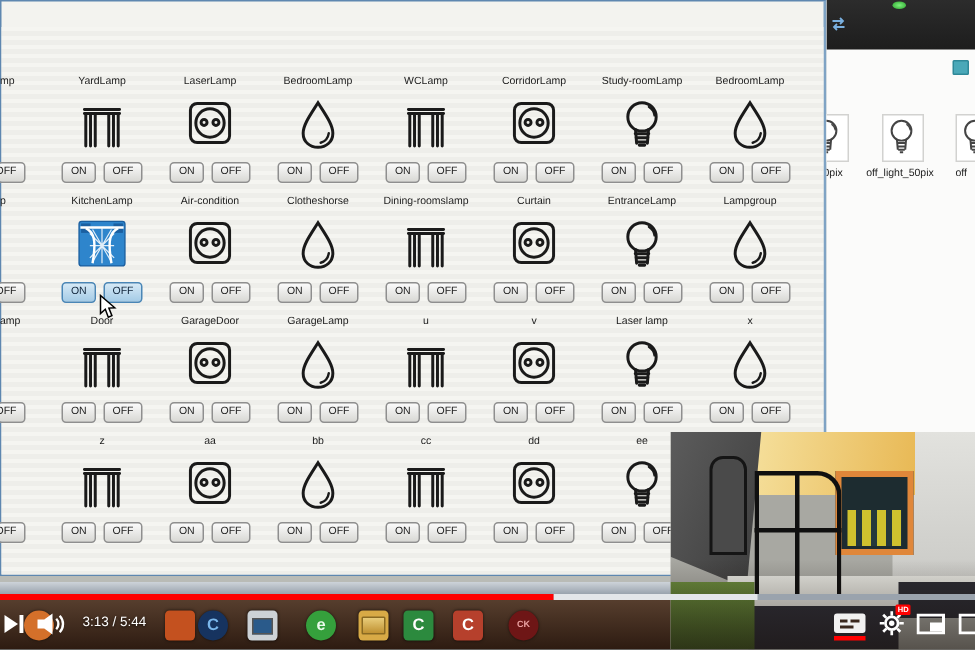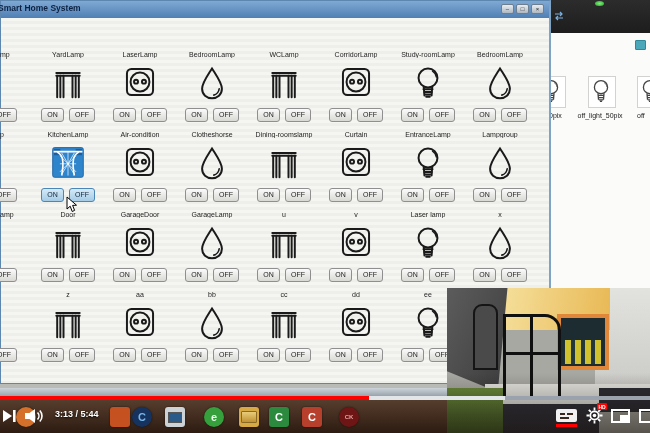--- a/index.html
+++ b/index.html
@@ -60,47 +60,39 @@
   .tb-sq{border-radius:3px;}
 
   
   #camera-inset{position:absolute;left:447px;top:288px;width:203px;height:145px;overflow:hidden;
     background:#a8a8a2;z-index:20;}
 
   
   #yt-progress{position:absolute;left:0;top:396px;height:4px;width:650px;z-index:30;}
   .seg{position:absolute;top:0;height:4px;}
   #yt-controls{position:absolute;left:0;top:403px;width:650px;height:26px;z-index:31;color:#fff;}
-  #yt-time{position:absolute;left:55px;top:6px;font-size:9px;font-weight:bold;color:#fff;
+  #yt-time{position:absolute;left:55px;top:6px;font-size:9px;font-weight:normal;color:#fff;
     text-shadow:0 1px 2px rgba(0,0,0,.8);white-space:nowrap;}
   #yt-cc{position:absolute;left:556px;top:6px;width:21px;height:13px;background:#f1f1f1;border-radius:2px;}
   #yt-cc .l1{position:absolute;left:4px;top:4px;width:5px;height:2px;background:#3a281e;}
   #yt-cc .l2{position:absolute;left:11px;top:4px;width:6px;height:2px;background:#3a281e;}
   #yt-cc .l3{position:absolute;left:4px;top:8px;width:9px;height:2px;background:#3a281e;}
   #yt-cc-underline{position:absolute;left:556px;top:21px;width:21px;height:2.5px;background:#f00;}
   #yt-settings{position:absolute;left:586px;top:4px;width:17px;height:17px;}
   #hd-badge{position:absolute;left:597px;top:0px;background:#f00;color:#fff;font-size:5px;font-weight:bold;
     padding:0.5px 1.5px;border-radius:1px;line-height:6px;}
   #yt-miniplayer{position:absolute;left:611px;top:6px;}
   #yt-theater{position:absolute;left:639px;top:6px;}
 </style>
 </head>
 <body>
 
 <div id="screen">
 
   <div id="shs-window">
-    <div id="shs-titlebar">
-      <span id="shs-title">Smart Home System</span>
-      <span id="shs-winbtns">
-        <span class="winbtn">–</span>
-        <span class="winbtn">□</span>
-        <span class="winbtn">×</span>
-      </span>
-    </div>
     <div id="shs-client"></div>
   </div>
 
   <div id="device-grid" class="abs" style="left:0;top:0;width:551px;height:390px;overflow:hidden;">
       <div class="dev-cell" style="left: 32px; top: 48px;">
         <div class="dev-label">YardLamp</div>
         <div class="dev-icon"><svg width="36" height="40" viewBox="0 0 40 40">
     <g fill="none" stroke="#1a1a1a" stroke-width="2.2" stroke-linecap="round">
               <path d="M7 10 H33 M7 13 H33"></path>
     <path d="M8 13 V37 M11.5 13 V37 M15 13 V37 M25 13 V37 M28.5 13 V37 M32 13 V37"></path>

